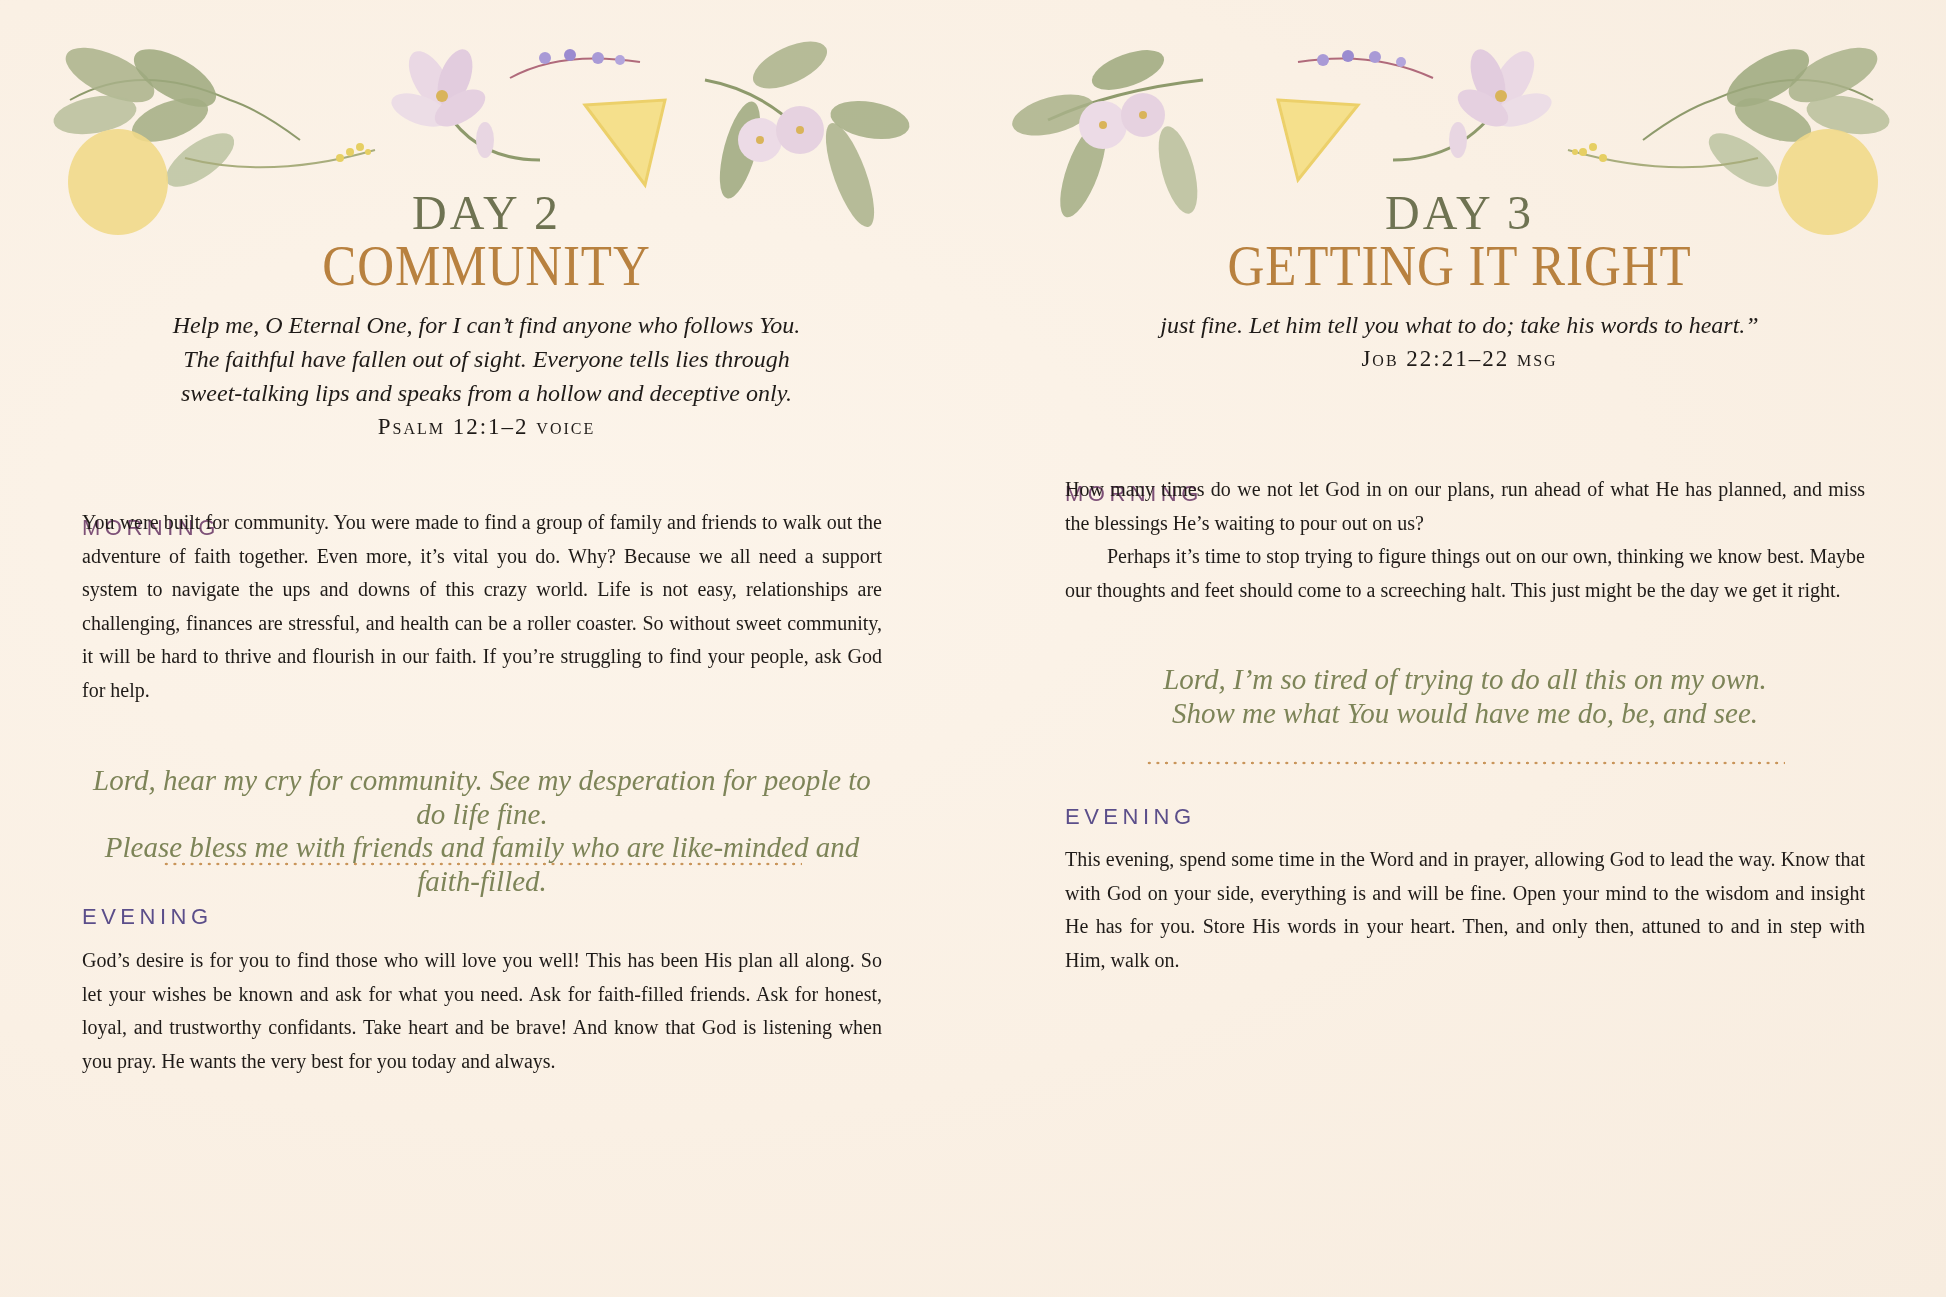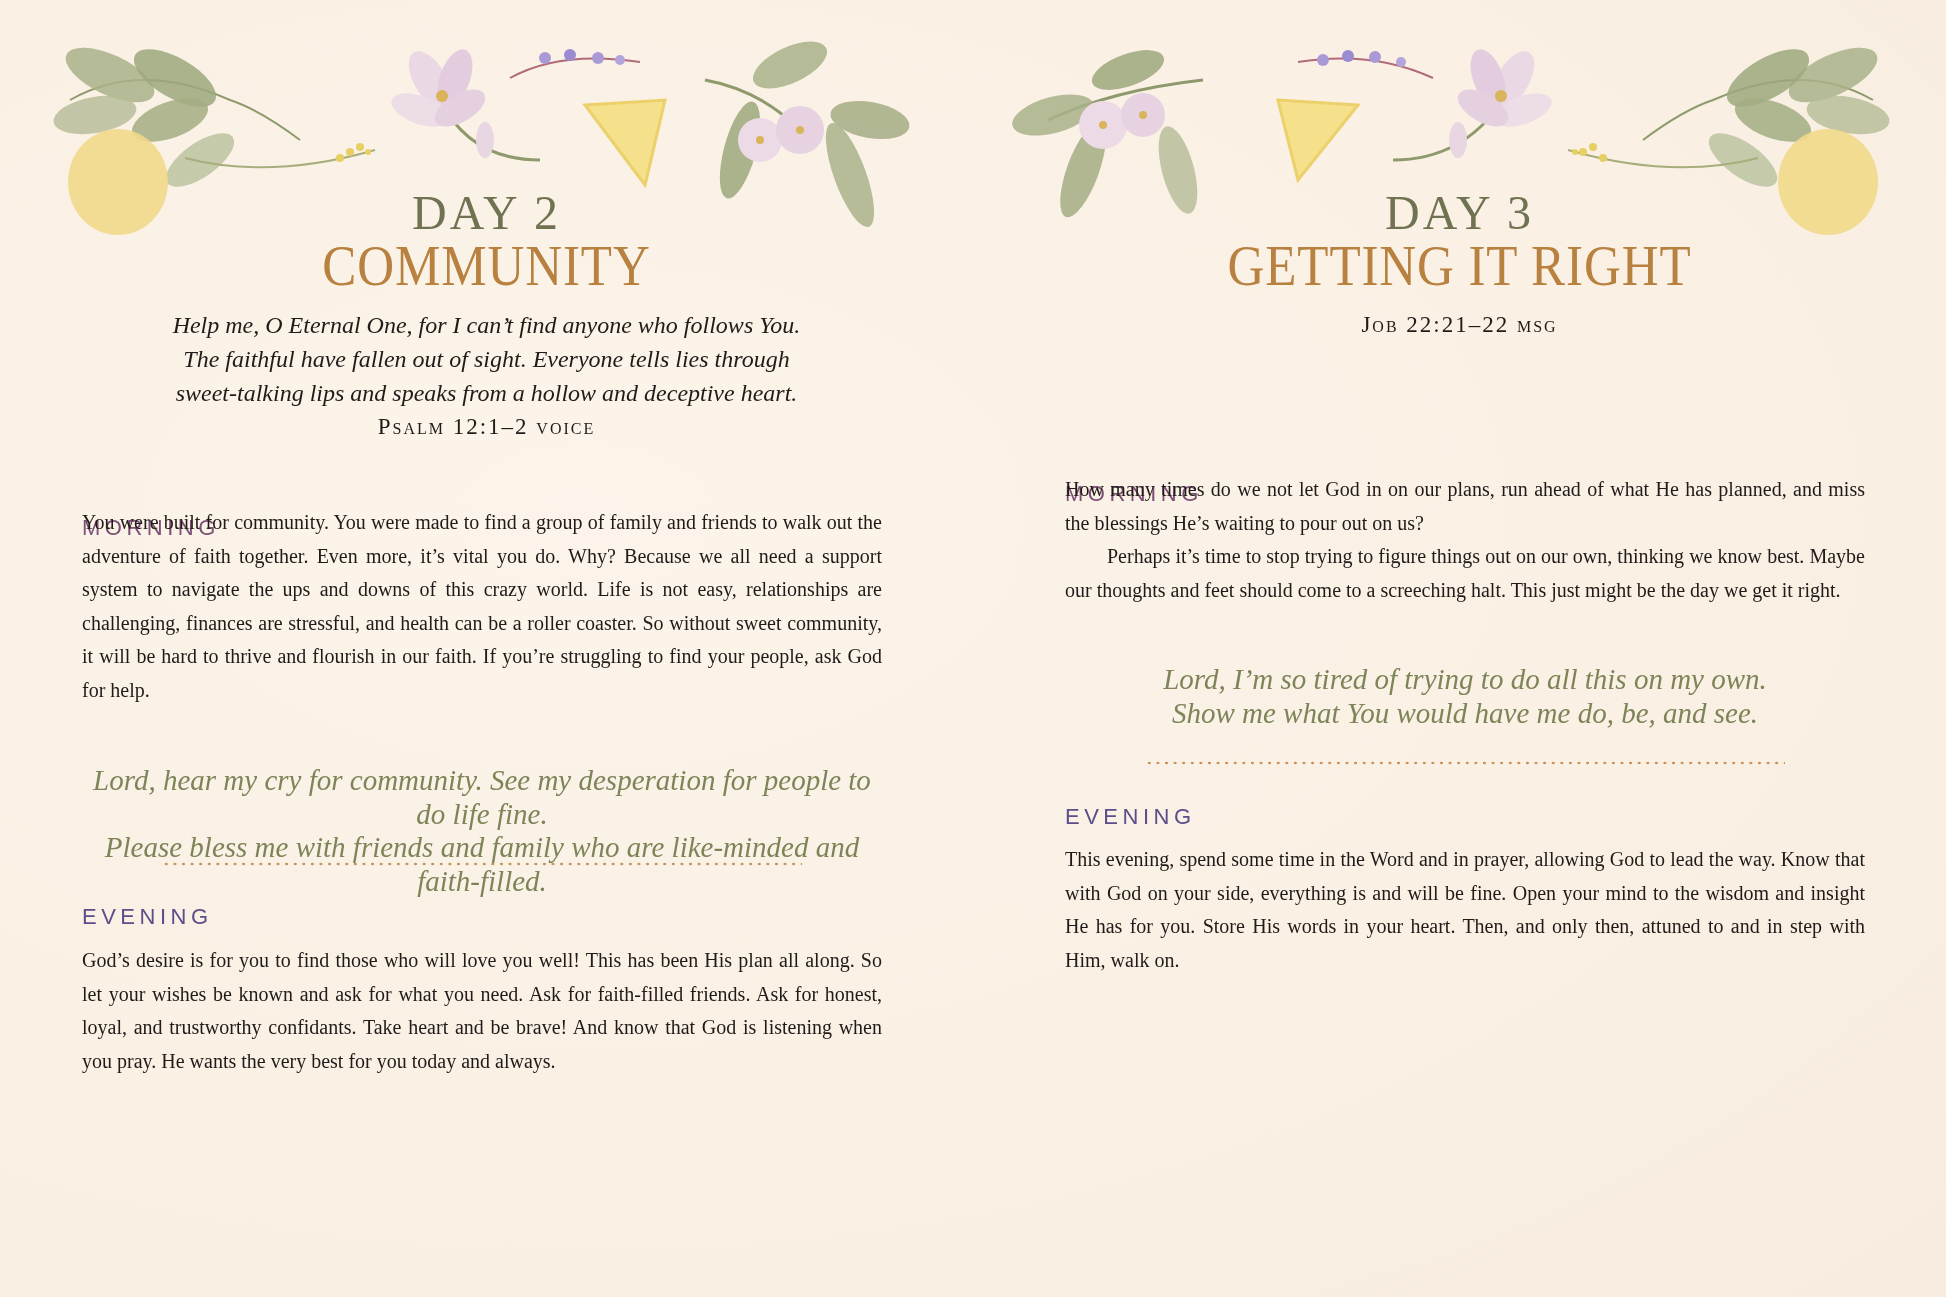--- a/index.html
+++ b/index.html
@@ -111,21 +111,21 @@
         <circle cx="800" cy="130" r="4" fill="#d9b45a"></circle>
     </g>
   </svg>
 
   <div class="day-label" style="top:185px;">DAY 2</div>
   <div class="title" style="top:232px;">COMMUNITY</div>
 
   <div class="verse" style="top:308px;">
     <div>Help me, O Eternal One, for I can’t find anyone who follows You.</div>
     <div>The faithful have fallen out of sight. Everyone tells lies through</div>
-    <div>sweet-talking lips and speaks from a hollow and deceptive heart.</div>
+    <div>sweet-talking lips and speaks from a hollow and deceptive only.</div>
     <span class="ref">Psalm 12:1–2 voice</span>
   </div>
 
   <div class="section-label morning" style="left:82px; top:467px;">MORNING</div>
   <div class="body-text" style="left:82px; width:800px; top:506px;">
     <p>You were built for community. You were made to find a group of family and friends to walk out the adventure of faith together. Even more, it’s vital you do. Why? Because we all need a support system to navigate the ups and downs of this crazy world. Life is not easy, relationships are challenging, finances are stressful, and health can be a roller coaster. So without sweet community, it will be hard to thrive and flourish in our faith. If you’re struggling to find your people, ask God for help.</p>
   </div>
 
   <div class="prayer" style="left:82px; width:800px; top:764px;">
     <div>Lord, hear my cry for community. See my desperation for people to do life fine.</div>
@@ -186,20 +186,21 @@
       <circle cx="630" cy="158" r="4" fill="#e6cf63"></circle>
         <circle cx="602" cy="152" r="3" fill="#e6cf63"></circle>
     </g>
     <ellipse cx="855" cy="182" rx="50" ry="53" fill="#f1d98a" opacity="0.9"></ellipse>
   </svg>
 
   <div class="day-label" style="top:185px;">DAY 3</div>
   <div class="title" style="top:232px;">GETTING IT RIGHT</div>
 
   <div class="verse" style="top:308px;">
+    <div>just fine. Let him tell you what to do; take his words to heart.”</div>
     <span class="ref">Job 22:21–22 msg</span>
   </div>
 
   <div class="section-label morning" style="left:92px; top:433px;">MORNING</div>
   <div class="body-text" style="left:92px; width:800px; top:473px;">
     <p>How many times do we not let God in on our plans, run ahead of what He has planned, and miss the blessings He’s waiting to pour out on us?</p>
     <p class="indent">Perhaps it’s time to stop trying to figure things out on our own, thinking we know best. Maybe our thoughts and feet should come to a screeching halt. This just might be the day we get it right.</p>
   </div>
 
   <div class="prayer" style="left:92px; width:800px; top:663px;">

